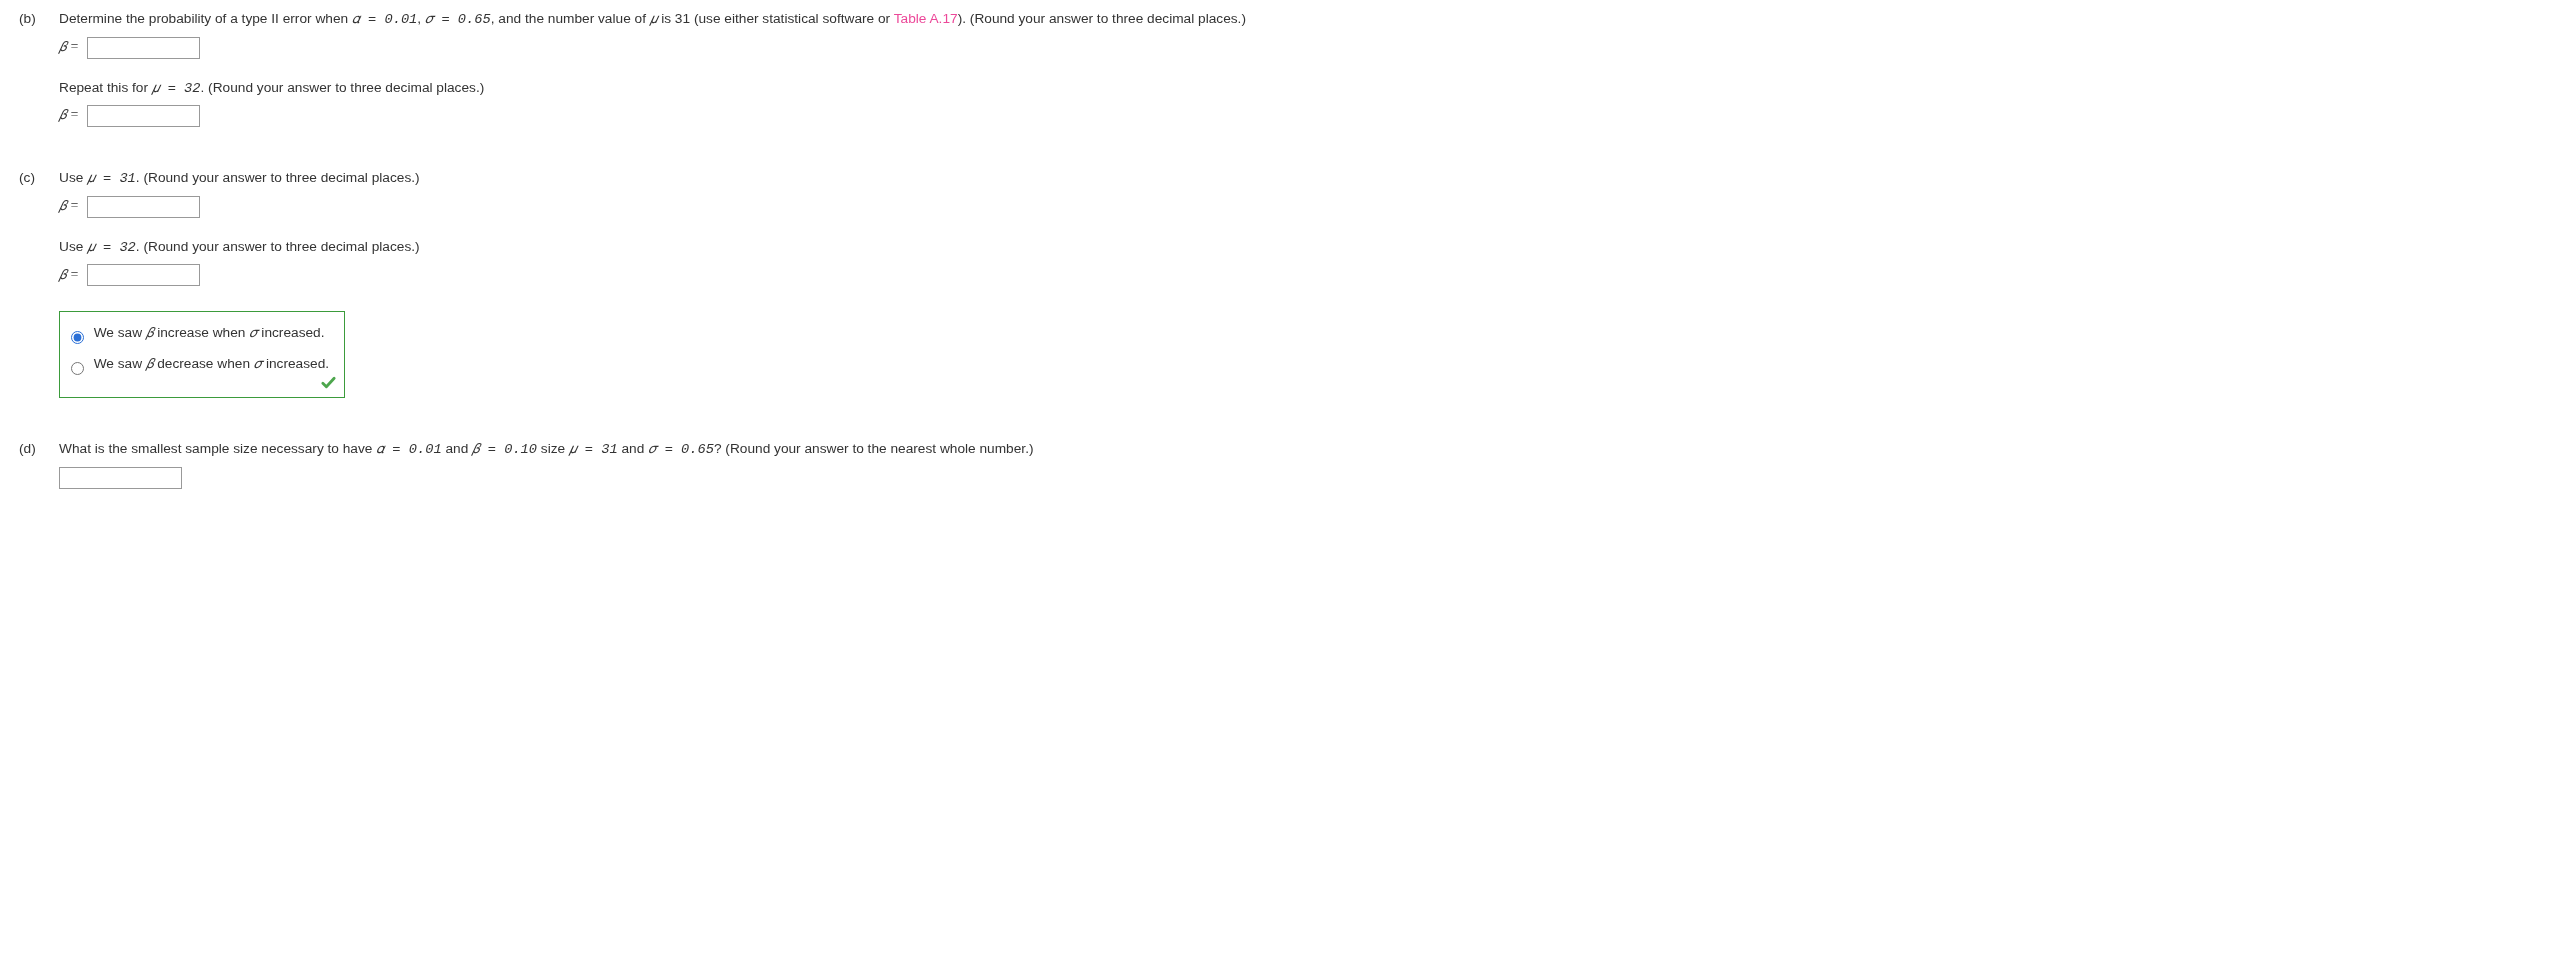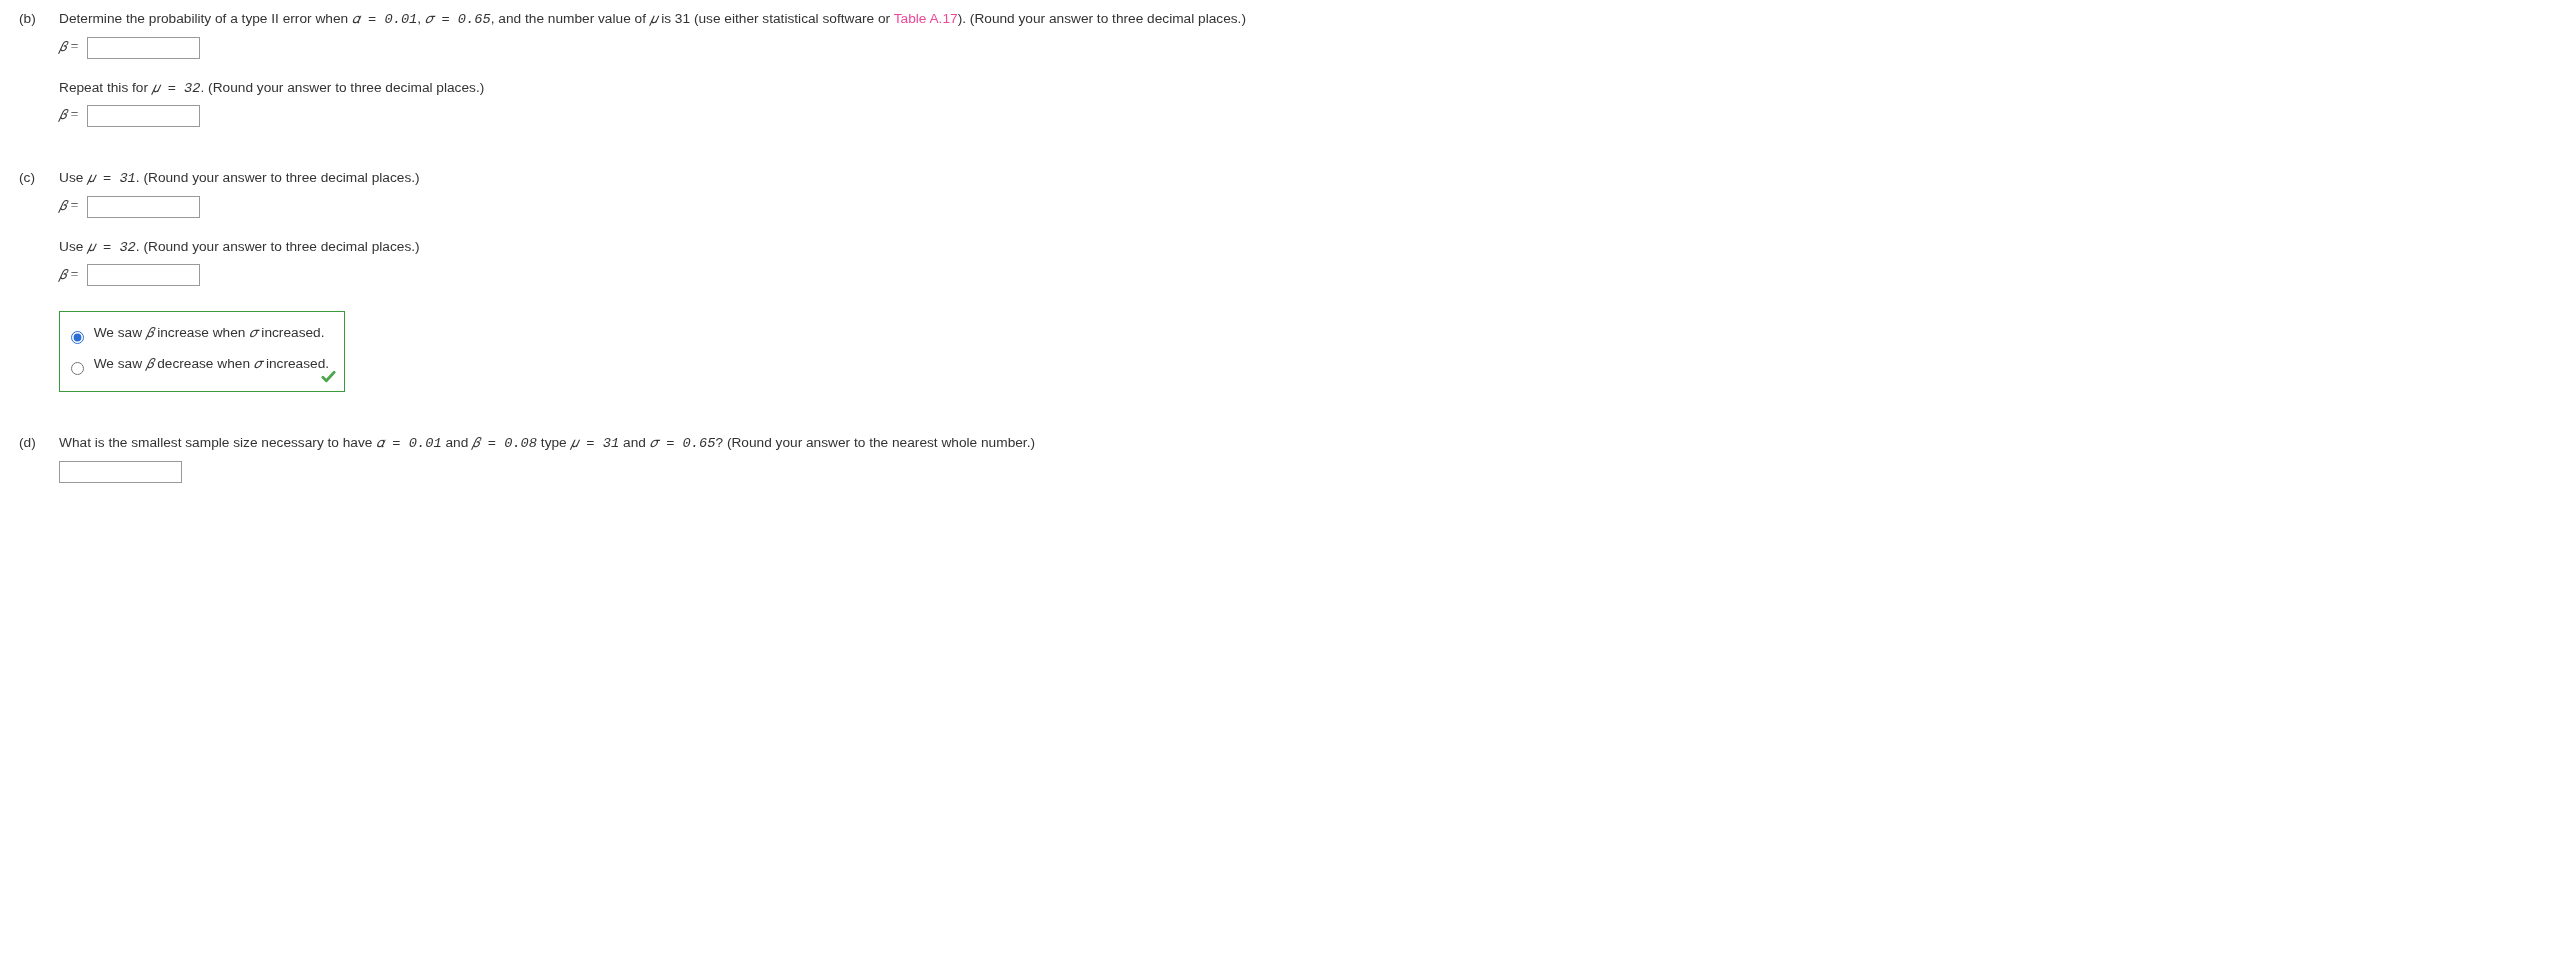--- a/index.html
+++ b/index.html
@@ -54,21 +54,21 @@
     display: inline-block;
     padding: 11.3px 15px 9.4px 11.3px;
     margin-top: 5.7px;
     position: relative;
   }
   .radio-row {
     display: flex;
     align-items: flex-end;
     margin-bottom: 9.4px;
   }
-  .radio-row:last-of-type { margin-bottom: 6px; }
+  .radio-row:last-of-type { margin-bottom: 12px; }
   .radio-row input[type="radio"] {
     margin: 0 9.4px 0 0;
     accent-color: #2a6fd6;
   }
   .radio-row label { cursor: pointer; }
   .check-icon {
     position: absolute;
     right: 7.5px;
     bottom: 5.7px;
     width: 17px;
@@ -141,20 +141,20 @@
         </span>
       </div>
     </div>
   </div>
 </div>
 
 <div class="part">
   <div class="part-label">(d)</div>
   <div class="part-body">
     <div>
-      <span>What is the smallest sample size necessary to have </span><span class="alpha">𝛼 = 0.01</span><span> and </span><span class="beta">𝛽 = 0.08</span><span> type </span><span class="mu">𝜇 = 31</span><span> and </span><span class="sigma">𝜎 = 0.65</span><span>? (Round your answer to the nearest whole number.)</span>
+      <span>What is the smallest sample size necessary to have </span><span class="alpha">𝛼 = 0.01</span><span> and </span><span class="beta">𝛽 = 0.10</span><span> size </span><span class="mu">𝜇 = 31</span><span> and </span><span class="sigma">𝜎 = 0.65</span><span>? (Round your answer to the nearest whole number.)</span>
     </div>
     <div class="answer-line">
       <input type="text" class="answer wide" style="">
     </div>
   </div>
 </div>
 
 
 </body></html>

